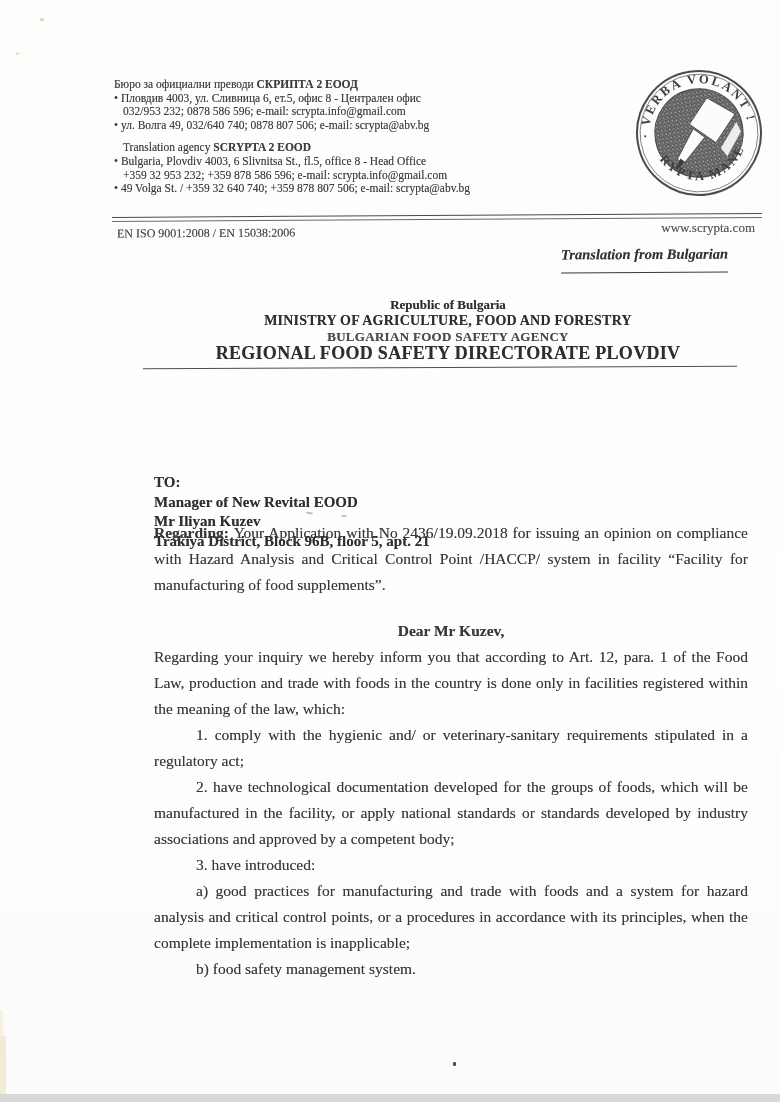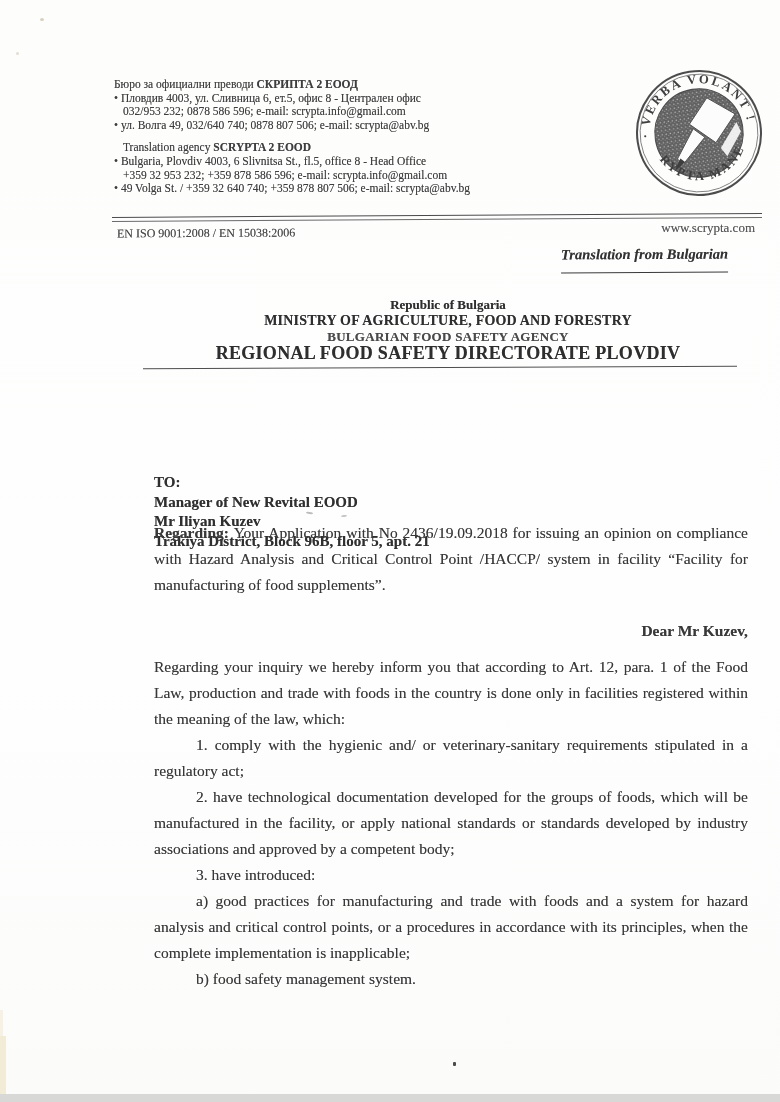--- a/index.html
+++ b/index.html
@@ -50,21 +50,21 @@
   
   .ref-block{position:absolute;left:624px;top:384px;font-size:15px;line-height:20.5px;color:#3c3c3c;}
 
   
   .recipient{position:absolute;left:154px;top:437px;font-size:15px;font-weight:bold;line-height:19.5px;color:#2f2f2f;margin-top:36px;}
 
   
   .body-text{position:absolute;left:154px;top:520px;width:594px;font-size:15.5px;line-height:26px;text-align:justify;color:#383838;}
   .body-text p{margin:0;}
   .body-text .regarding{margin-bottom:20px;}
-  .body-text .salutation{font-weight:bold;margin-bottom:10px;text-align:right;}
+  .body-text .salutation{font-weight:bold;text-align:center;}
   .body-text .item{text-indent:42px;}
   .b{font-weight:bold;}
 
   
   .speck{position:absolute;border-radius:50%;}
   .sp1{left:40px;top:18px;width:4px;height:3px;background:#d8d1c2;}
   .sp2{left:16px;top:52px;width:3px;height:3px;background:#e4ded2;}
   .sp3{left:453px;top:1062px;width:3px;height:4px;background:#4c4c4c;border-radius:1px;}
   .sp4{left:306px;top:512px;width:7px;height:2px;background:#bdbdbd;transform:rotate(8deg);}
   .sp5{left:341px;top:515px;width:6px;height:2px;background:#c4c4c4;transform:rotate(-6deg);}

